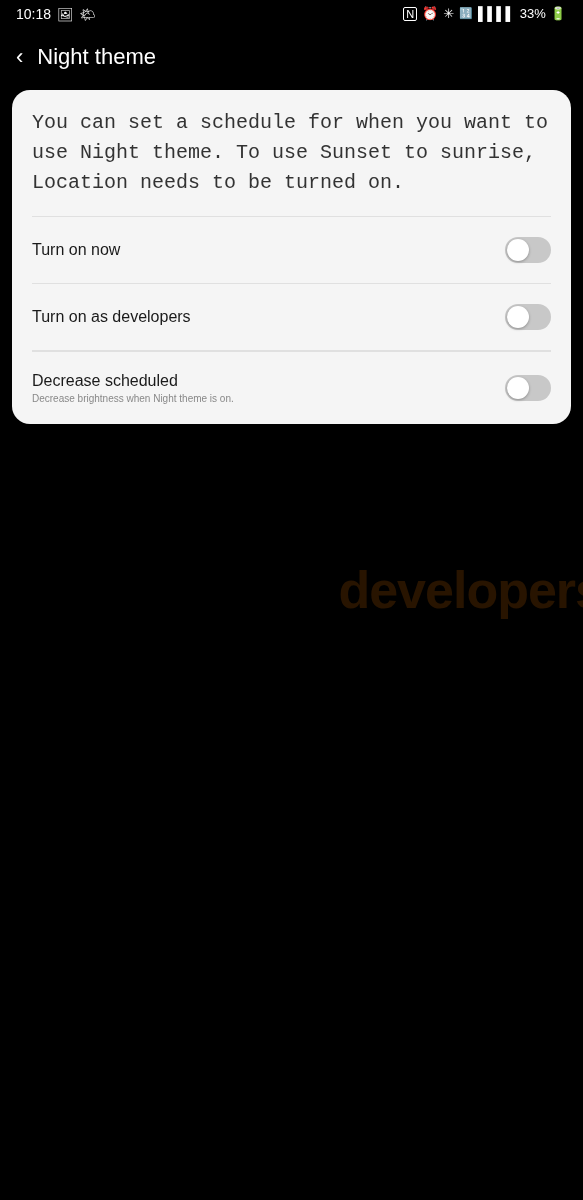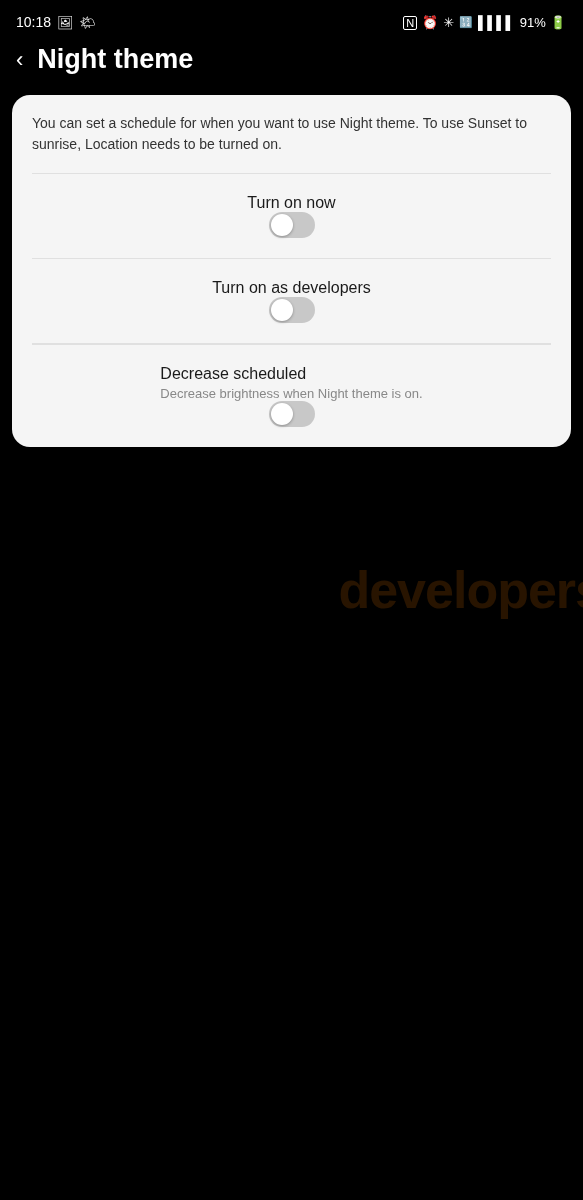--- a/index.html
+++ b/index.html
@@ -11,21 +11,21 @@
       background-color: #000000;
       font-family: 'Segoe UI', Arial, sans-serif;
       overflow: hidden;
       position: relative;
     }
 
     
     .status-bar {
       display: flex;
       justify-content: space-between;
-      align-items: flex-end;
+      align-items: flex-start;
       padding: 6px 16px;
       height: 36px;
     }
 
     .status-left {
       display: flex;
       align-items: center;
       gap: 6px;
       color: #ffffff;
       font-size: 14px;
@@ -51,73 +51,73 @@
     .back-button {
       color: #ffffff;
       font-size: 22px;
       cursor: pointer;
       font-weight: 300;
       line-height: 1;
     }
 
     .page-title-text {
       color: #ffffff;
-      font-size: 27px;
-      font-weight: 700;
+      font-size: 22px;
+      font-weight: 400;
     }
 
     
     .card {
       background: #f5f5f5;
       border-radius: 18px;
       margin: 4px 12px 12px 12px;
       padding: 0;
       overflow: hidden;
     }
 
     .info-section {
       padding: 18px 20px 18px 20px;
     }
 
     .info-text {
       color: #333333;
-      font-size: 14px;
+      font-size: 20px;
       line-height: 1.5;
+      font-family: Liberation Mono, monospace;
     }
 
     .divider {
       height: 1px;
       background: #e0e0e0;
       margin: 0 20px;
     }
 
     .setting-row {
       display: flex;
       align-items: center;
       justify-content: space-between;
       padding: 20px 20px;
       cursor: pointer;
-      flex-direction: column;
     }
 
     .setting-row-content {
       display: flex;
       flex-direction: column;
       gap: 3px;
     }
 
     .setting-label {
       color: #1a1a1a;
       font-size: 16px;
       font-weight: 400;
     }
 
     .setting-sublabel {
       color: #888888;
-      font-size: 13px;
+      font-size: 10px;
     }
 
     
     .toggle {
       width: 46px;
       height: 26px;
       border-radius: 13px;
       background: #c8c8c8;
       position: relative;
       flex-shrink: 0;
@@ -156,21 +156,21 @@
     <span>10:18</span>
     <span style="font-size:13px;">🖼</span>
     <span style="font-size:13px;">🌤</span>
   </div>
   <div class="status-right">
     <span style="font-size:11px; border:1px solid #fff; padding:0 2px; border-radius:2px;">N</span>
     <span>⏰</span>
     <span>✳</span>
     <span style="font-size:11px;">🔢</span>
     <span>▌▌▌▌</span>
-    <span>91%</span>
+    <span>33%</span>
     <span>🔋</span>
   </div>
 </div>
 
 <div class="toolbar">
   <span class="back-button">‹</span>
   <span class="page-title-text">Night theme</span>
 </div>
 
 <div class="card">

